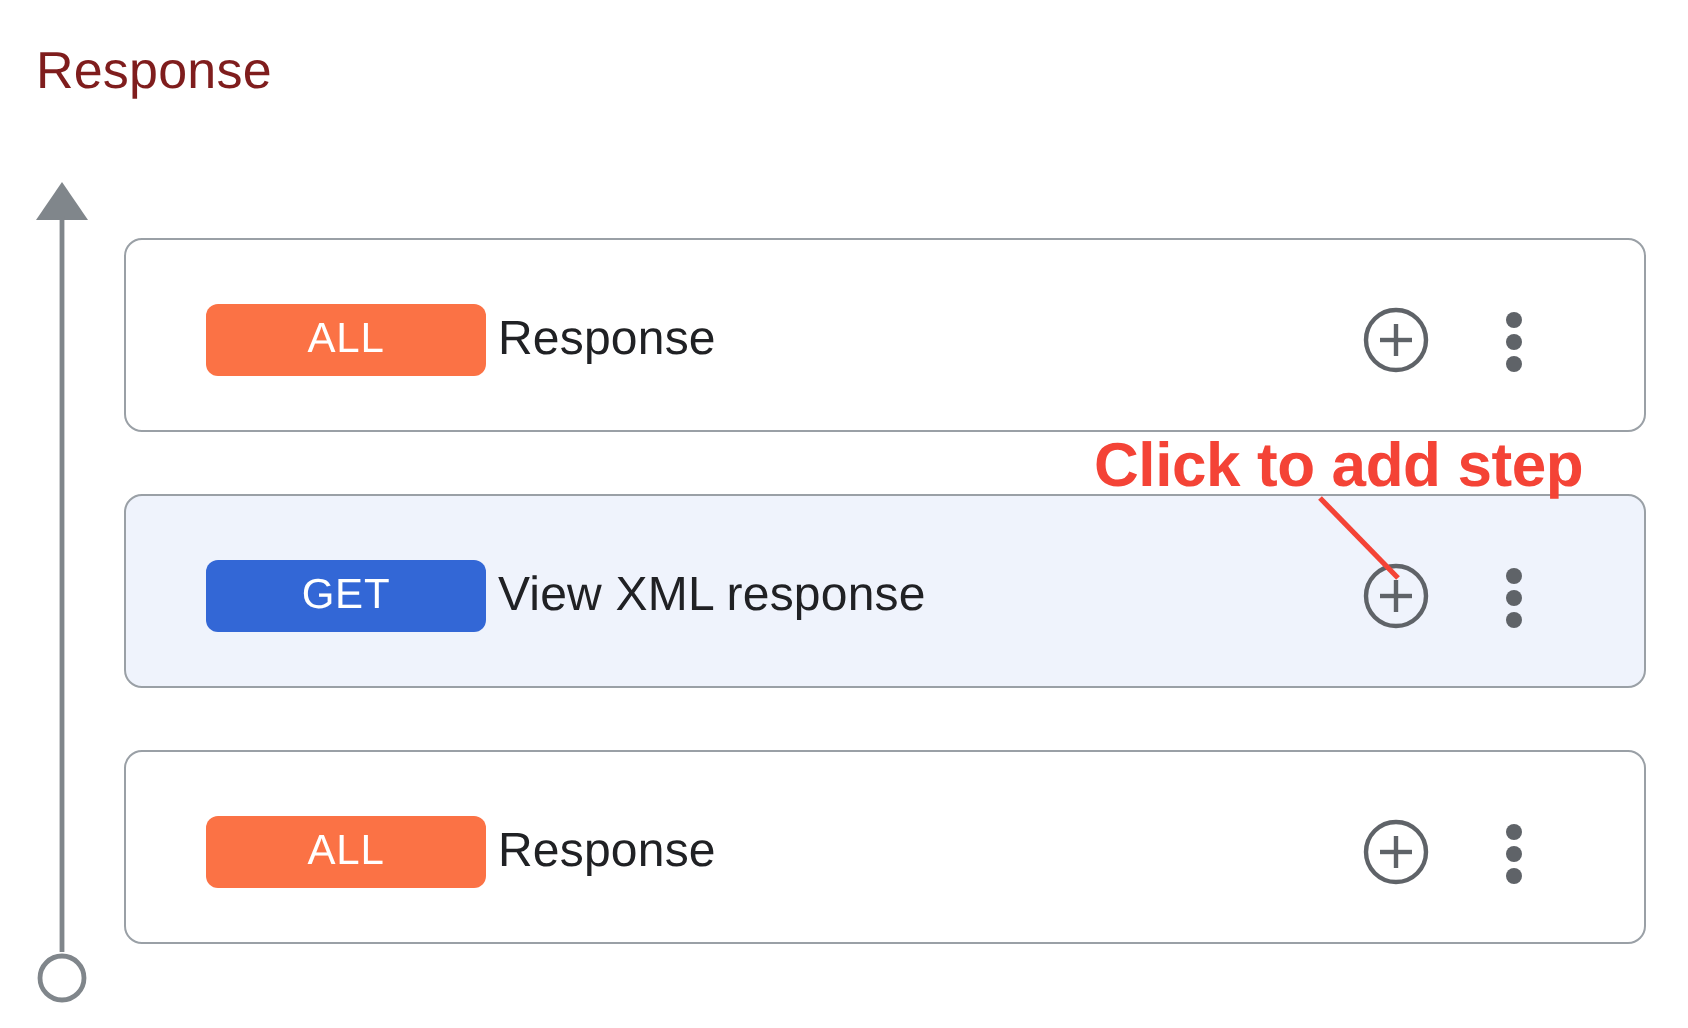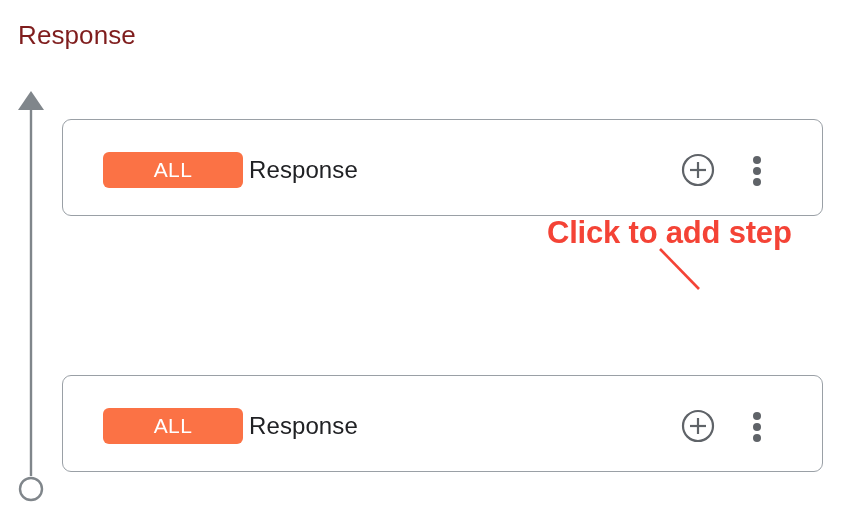--- a/index.html
+++ b/index.html
@@ -175,20 +175,36 @@
         <line x1="9" y1="17" x2="25" y2="17" stroke="#5f6368" stroke-width="2.2"></line>
       </svg>
       <div class="kebab-btn">
         <span class="dot d1"></span>
         <span class="dot d2"></span>
         <span class="dot d3"></span>
       </div>
     </div>
   </div>
 
+  <div class="step-card selected" style="top:247px;">
+    <div class="step-row-inner">
+      <div class="verb-badge verb-get">GET</div>
+      <div class="step-label">View XML response</div>
+      <svg class="add-step-btn" viewBox="0 0 34 34">
+        <circle cx="17" cy="17" r="15" fill="none" stroke="#5f6368" stroke-width="2.2"></circle>
+        <line x1="17" y1="9" x2="17" y2="25" stroke="#5f6368" stroke-width="2.2"></line>
+        <line x1="9" y1="17" x2="25" y2="17" stroke="#5f6368" stroke-width="2.2"></line>
+      </svg>
+      <div class="kebab-btn">
+        <span class="dot d1"></span>
+        <span class="dot d2"></span>
+        <span class="dot d3"></span>
+      </div>
+    </div>
+  </div>
 
   <div class="step-card" style="top:375px;">
     <div class="step-row-inner">
       <div class="verb-badge verb-all">ALL</div>
       <div class="step-label">Response</div>
       <svg class="add-step-btn" viewBox="0 0 34 34">
         <circle cx="17" cy="17" r="15" fill="none" stroke="#5f6368" stroke-width="2.2"></circle>
         <line x1="17" y1="9" x2="17" y2="25" stroke="#5f6368" stroke-width="2.2"></line>
         <line x1="9" y1="17" x2="25" y2="17" stroke="#5f6368" stroke-width="2.2"></line>
       </svg>

